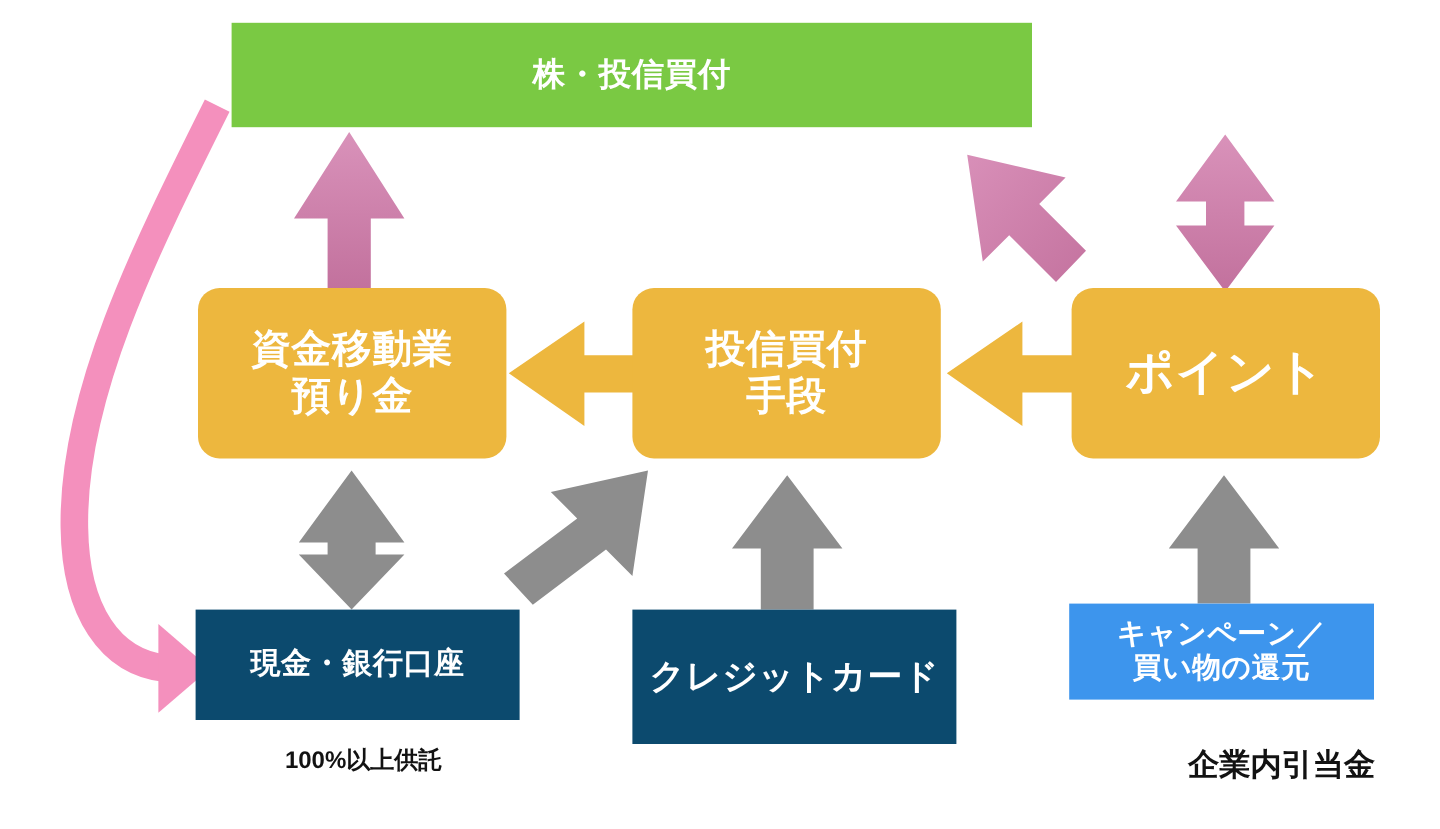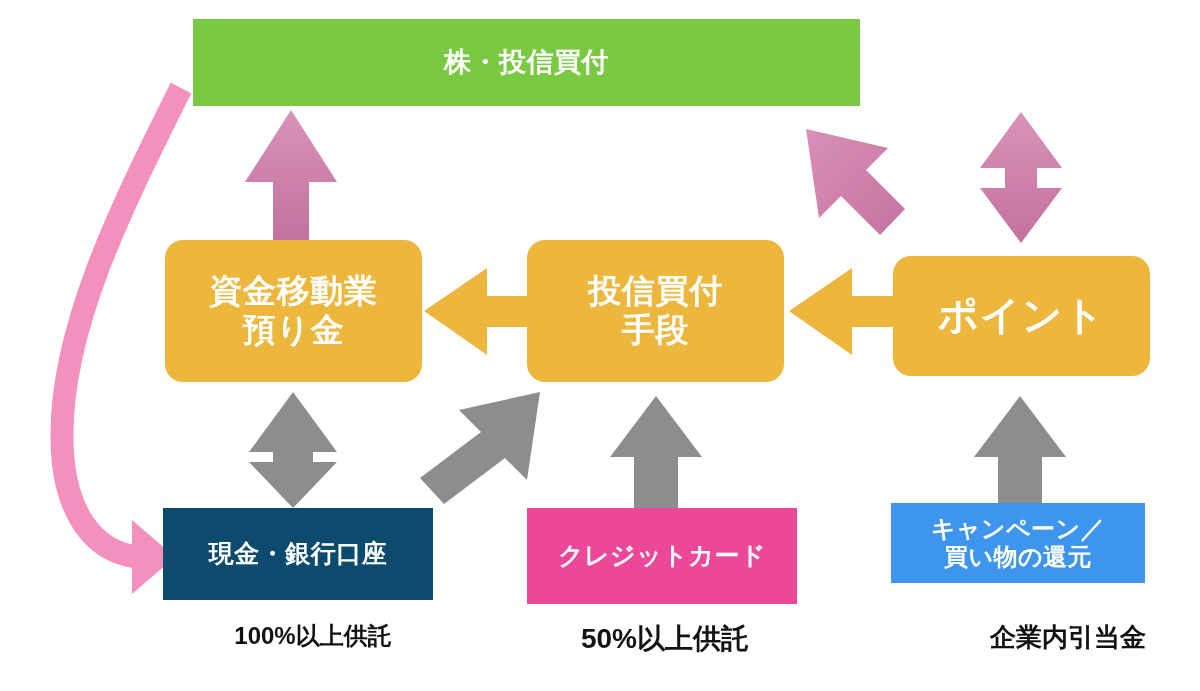--- a/index.html
+++ b/index.html
@@ -117,36 +117,35 @@
   <div class="node" style="left:165px; top:240px; width:257px; height:142px; background:#edb73e; border-radius:18px; font-size:33px;">
     <span>資金移動業
 預り金</span>
   </div>
 
   <div class="node" style="left:527px; top:240px; width:257px; height:142px; background:#edb73e; border-radius:18px; font-size:33px;">
     <span>投信買付
 手段</span>
   </div>
 
-  <div class="node" style="left:893px; top:256px; width:257px; height:120px; background:#edb73e; border-radius:18px; font-size:40px;">
+  <div class="node" style="left:893px; top:240px; width:257px; height:142px; background:#edb73e; border-radius:18px; font-size:40px;">
     <span>ポイント</span>
   </div>
 
   <div class="node" style="left:163px; top:508px; width:270px; height:92px; background:#0c4a6e; font-size:25px;">
     <span>現金・銀行口座</span>
   </div>
 
-  <div class="node" style="left:527px; top:508px; width:270px; height:96px; background:#ec4899; font-size:25px;">
+  <div class="node" style="left:527px; top:508px; width:270px; height:112px; background:#0c4a6e; font-size:29px;">
     <span>クレジットカード</span>
   </div>
 
   <div class="node" style="left:891px; top:503px; width:254px; height:80px; background:#3d95ed; font-size:24px;">
     <span>キャンペーン／
 買い物の還元</span>
   </div>
 
-  <div class="caption" style="left:188px; top:620px; width:250px; font-size:24px;">100%以上供託</div>
+  <div class="caption" style="left:178px; top:620px; width:250px; font-size:20px;">100%以上供託</div>
 
-  <div class="caption" style="left:540px; top:620px; width:250px; font-size:28px;">50%以上供託</div>
 
   <div class="caption" style="left:948px; top:620px; width:240px; font-size:26px;">企業内引当金</div>
 
 </div>
 
 </body></html>

